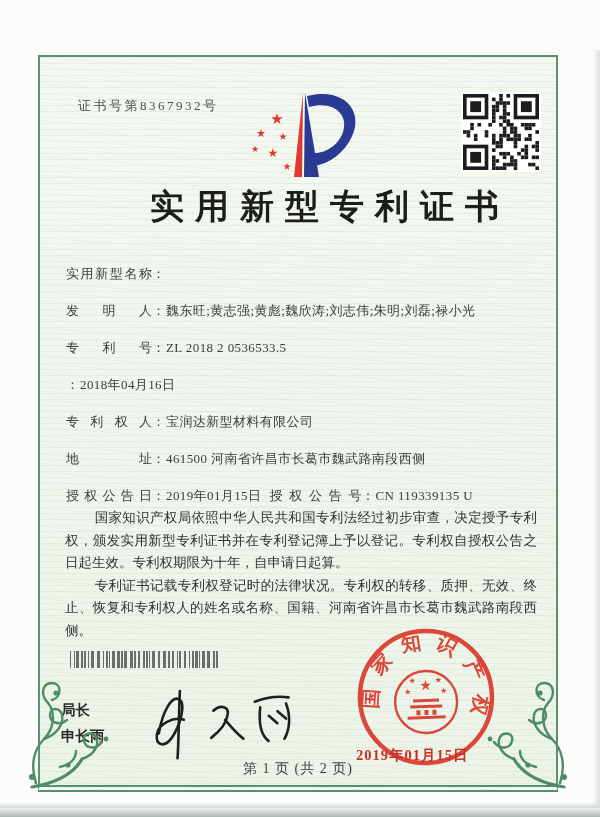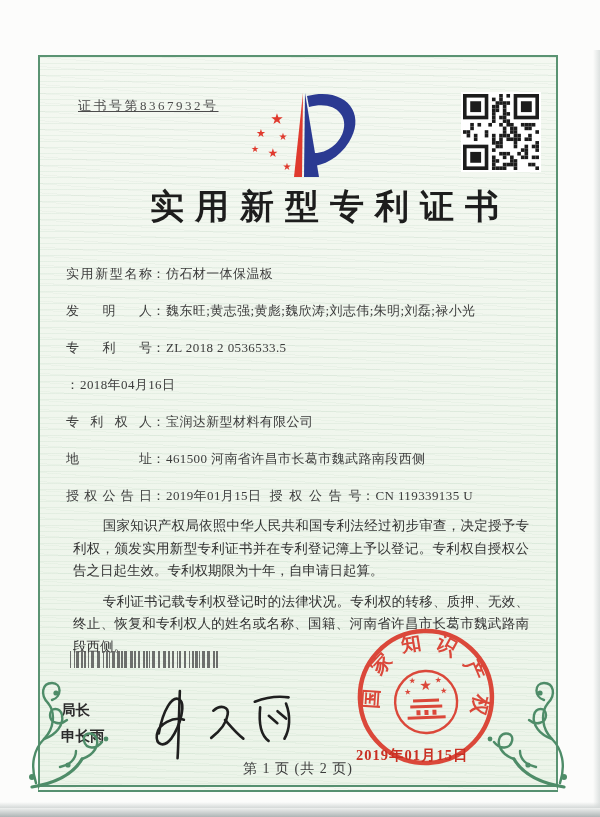--- a/index.html
+++ b/index.html
@@ -18,36 +18,36 @@
   .cert{
     position:absolute;left:38px;top:55px;width:520px;height:737px;
     box-sizing:border-box;
     border:2px solid #5a9372;
     border-bottom:7px double #569070;
     background:
       repeating-linear-gradient(180deg, rgba(118,168,133,0.10) 0 1px, rgba(255,255,255,0) 1px 6px),
       repeating-linear-gradient(184deg, rgba(118,168,133,0.06) 0 1px, rgba(255,255,255,0) 1px 9px),
       linear-gradient(180deg,#f4f8f1,#ecf4e9);
   }
-  .cert-no{position:absolute;left:38px;top:40px;font-size:13px;letter-spacing:2.5px;color:#4c4c4c;text-decoration:underline;}
+  .cert-no{position:absolute;left:38px;top:40px;font-size:13px;letter-spacing:2.5px;color:#4c4c4c;}
   .logo{position:absolute;left:200px;top:24px;width:135px;height:106px;}
   .qr{position:absolute;left:421px;top:35px;width:76px;height:76px;background:#fff;padding:2px;}
   .title{position:absolute;left:0;top:127px;width:100%;text-align:center;
     font-size:34px;font-weight:bold;letter-spacing:11px;color:#1d1d1d;white-space:nowrap;padding-left:32px;}
 
   .fields{position:absolute;left:26px;top:205px;width:472px;font-size:13px;color:#3c3c3c;}
   .row{display:flex;margin-bottom:14px;line-height:23px;}
   .label{width:86px;flex:none;text-align:justify;text-align-last:justify;}
   .label2{width:92px;flex:none;text-align:justify;text-align-last:justify;margin-left:8px;}
   .colon{flex:none;width:14px;}
   .value{letter-spacing:0.4px;white-space:nowrap;}
 
   .paragraphs{position:absolute;left:25px;top:450px;width:472px;font-size:13.5px;
     line-height:22.5px;text-align:justify;color:#333;}
-  .paragraphs p{margin:8px;text-indent:2.2em;}
+  .paragraphs p{margin:0;text-indent:2.2em;}
 
   .barcode{position:absolute;left:30px;top:594px;width:150px;height:17px;opacity:.8;}
 
   .signer{position:absolute;left:21px;top:640px;font-size:14.5px;color:#2c2c2c;line-height:26px;font-weight:bold;}
   .signature{position:absolute;left:88px;top:618px;width:190px;height:90px;}
 
   .seal{position:absolute;left:310px;top:563px;width:152px;height:158px;transform:rotate(-2deg);}
   .seal-date{position:absolute;left:316px;top:689px;font-size:14.5px;font-weight:bold;
     color:#c93023;letter-spacing:1px;white-space:nowrap;}
 
@@ -206,21 +206,20 @@
         <rect x="80" y="80" width="4" height="4"></rect>
       </g>
   </svg>
 
   <div class="title">实用新型专利证书</div>
 
   <div class="fields">
     <div class="row">
       <span class="label">实用新型名称</span>
         <span class="colon">：</span>
-        <span class="value">仿石材一体保温板</span>
     </div>
     <div class="row">
       <span class="label">发明人</span>
         <span class="colon">：</span>
         <span class="value">魏东旺;黄志强;黄彪;魏欣涛;刘志伟;朱明;刘磊;禄小光</span>
     </div>
     <div class="row">
       <span class="label">专利号</span>
         <span class="colon">：</span>
         <span class="value">ZL 2018 2 0536533.5</span>

